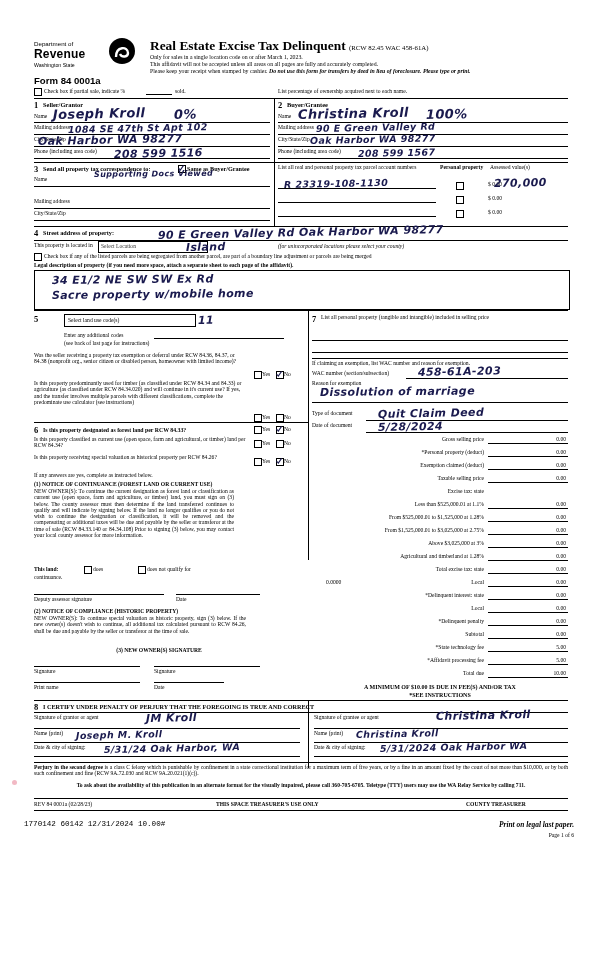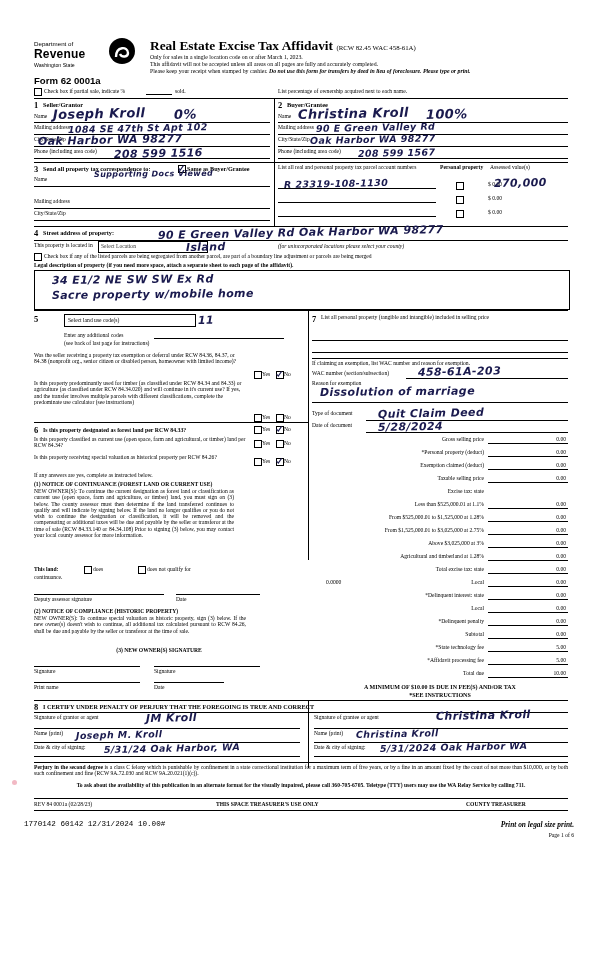--- a/index.html
+++ b/index.html
@@ -59,24 +59,24 @@
   <div class="logo-rev" style="left:8px;top:25px;">Revenue</div>
   <div class="logo-state" style="left:8px;top:40px;">Washington State</div>
   <div class="logo-mark" style="left:82px;top:15px;width:28px;height:28px;">
     <svg width="28" height="28" viewBox="0 0 28 28">
       <circle cx="14" cy="14" r="13" fill="#000"></circle>
       <path d="M8 20 C 8 9, 20 9, 20 16 C 20 20, 14 21, 12 17" stroke="#fff" stroke-width="2.4" fill="none"></path>
     </svg>
   </div>
 
   <div class="title" style="left:124px;top:16px;">
-    <span>Real Estate Excise Tax Affidavit</span>
+    <span>Real Estate Excise Tax Delinquent</span>
     <span class="title-rcw">(RCW 82.45 WAC 458-61A)</span>
   </div>
-  <div class="formno" style="left:8px;top:53px;">Form 62 0001a</div>
+  <div class="formno" style="left:8px;top:53px;">Form 84 0001a</div>
 
   <div class="hdrtext" style="left:124px;top:32px;width:420px;">Only for sales in a single location code on or after March 1, 2023.</div>
   <div class="hdrtext" style="left:124px;top:39px;width:420px;">This affidavit will not be accepted unless all areas on all pages are fully and accurately completed.</div>
   <div class="hdrtext" style="left:124px;top:46px;width:420px;">
      <span style="font-weight:normal">Please keep your receipt when stamped by cashier.</span>
      <span class="i b">Do not use this form for transfers by deed in lieu of foreclosure. Please type or print.</span>
   </div>
 
   <div class="cb" style="left:8px;top:66px;"></div>
   <div class="lbl" style="left:18px;top:66px;">Check box if partial sale, indicate %</div>
@@ -382,18 +382,18 @@
      <span>is a class C felony which is punishable by confinement in a state correctional institution for a maximum term of five years, or by a fine in an amount fixed by the court of not more than $10,000, or by both such confinement and fine (RCW 9A.72.030 and RCW 9A.20.021(1)(c)).</span>
   </div>
   <div class="lbl b ctr" style="left:8px;top:760px;width:534px;">To ask about the availability of this publication in an alternate format for the visually impaired, please call 360-705-6705. Teletype (TTY) users may use the WA Relay Service by calling 711.</div>
   <div class="line hline" style="left:8px;top:776px;width:534px;"></div>
   <div class="lbl" style="left:8px;top:779px;">REV 84 0001a  (02/28/23)</div>
   <div class="lbl b" style="left:190px;top:779px;">THIS SPACE TREASURER'S USE ONLY</div>
   <div class="lbl b" style="left:440px;top:779px;">COUNTY TREASURER</div>
   <div class="line hline" style="left:8px;top:788px;width:534px;"></div>
 
   <div style="position:absolute;left:-2px;top:798px;font-family:'Liberation Mono',monospace;font-size:7.6px;">1770142 60142 12/31/2024 10.00#</div>
-  <div class="i b" style="position:absolute;right:0;top:798px;font-size:7.4px;font-family:'Liberation Serif',serif;">Print on legal size print.</div>
+  <div class="i b" style="position:absolute;right:0;top:798px;font-size:7.4px;font-family:'Liberation Serif',serif;">Print on legal last paper.</div>
   <div style="position:absolute;right:0;top:810px;font-size:5.6px;font-family:'Liberation Serif',serif;">Page 1 of 6</div>
 
   <div style="position:absolute;left:-14px;top:758px;width:5px;height:5px;border-radius:50%;background:#f2b9c4;"></div>
  </div>
 </div>
 
 </body></html>

